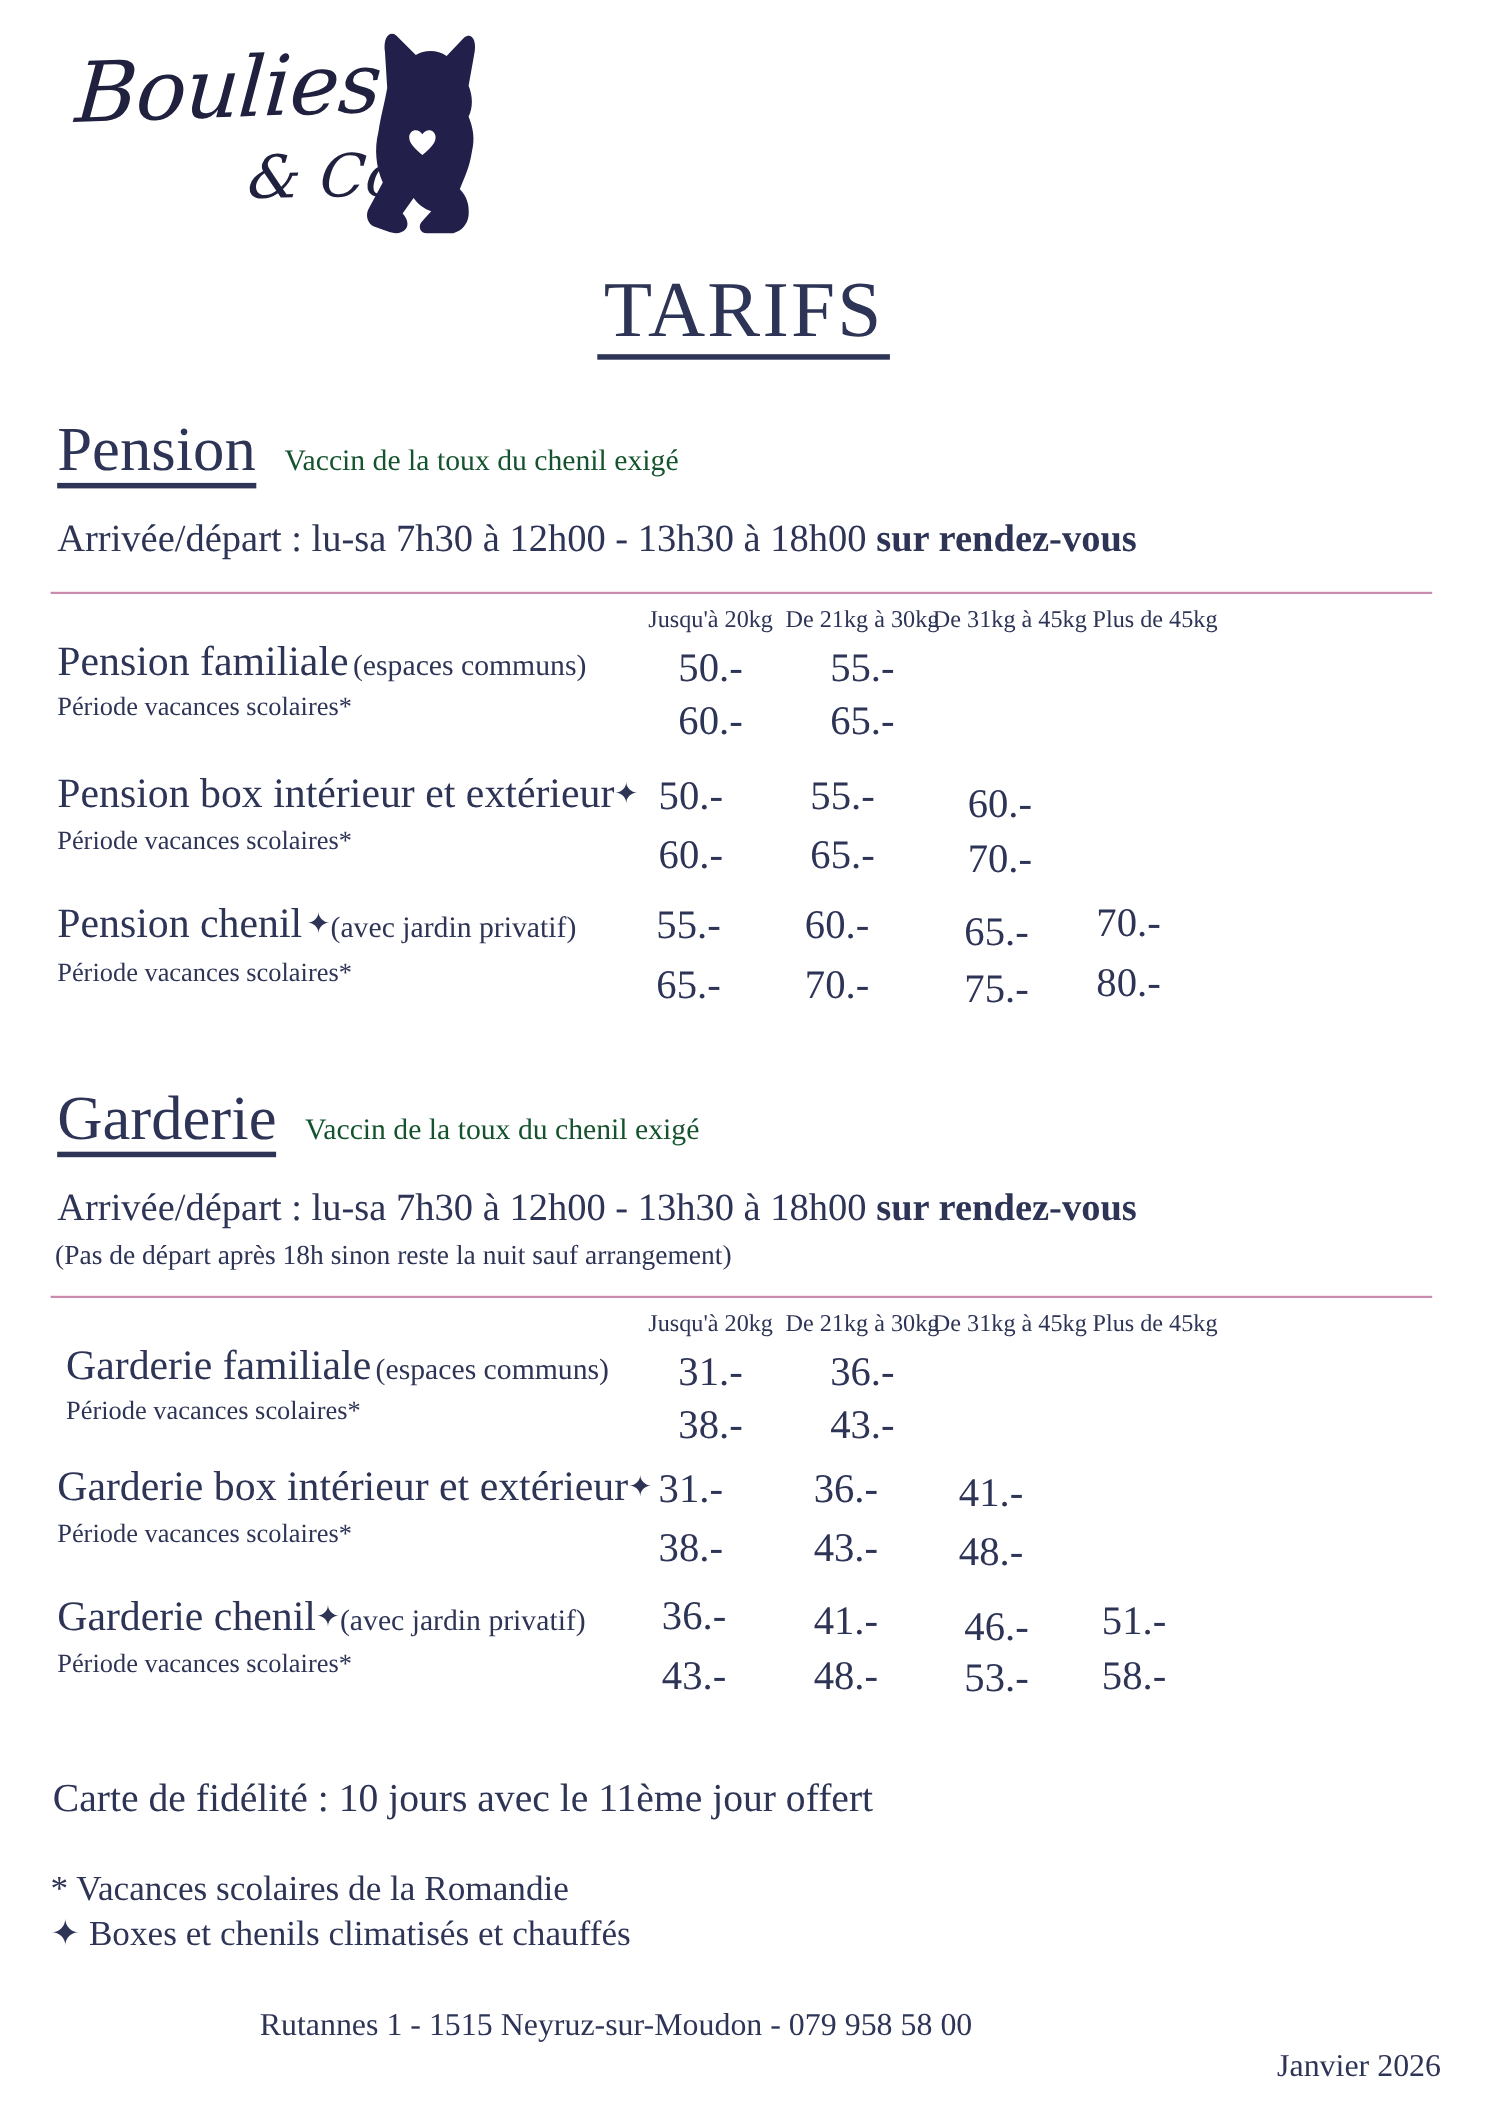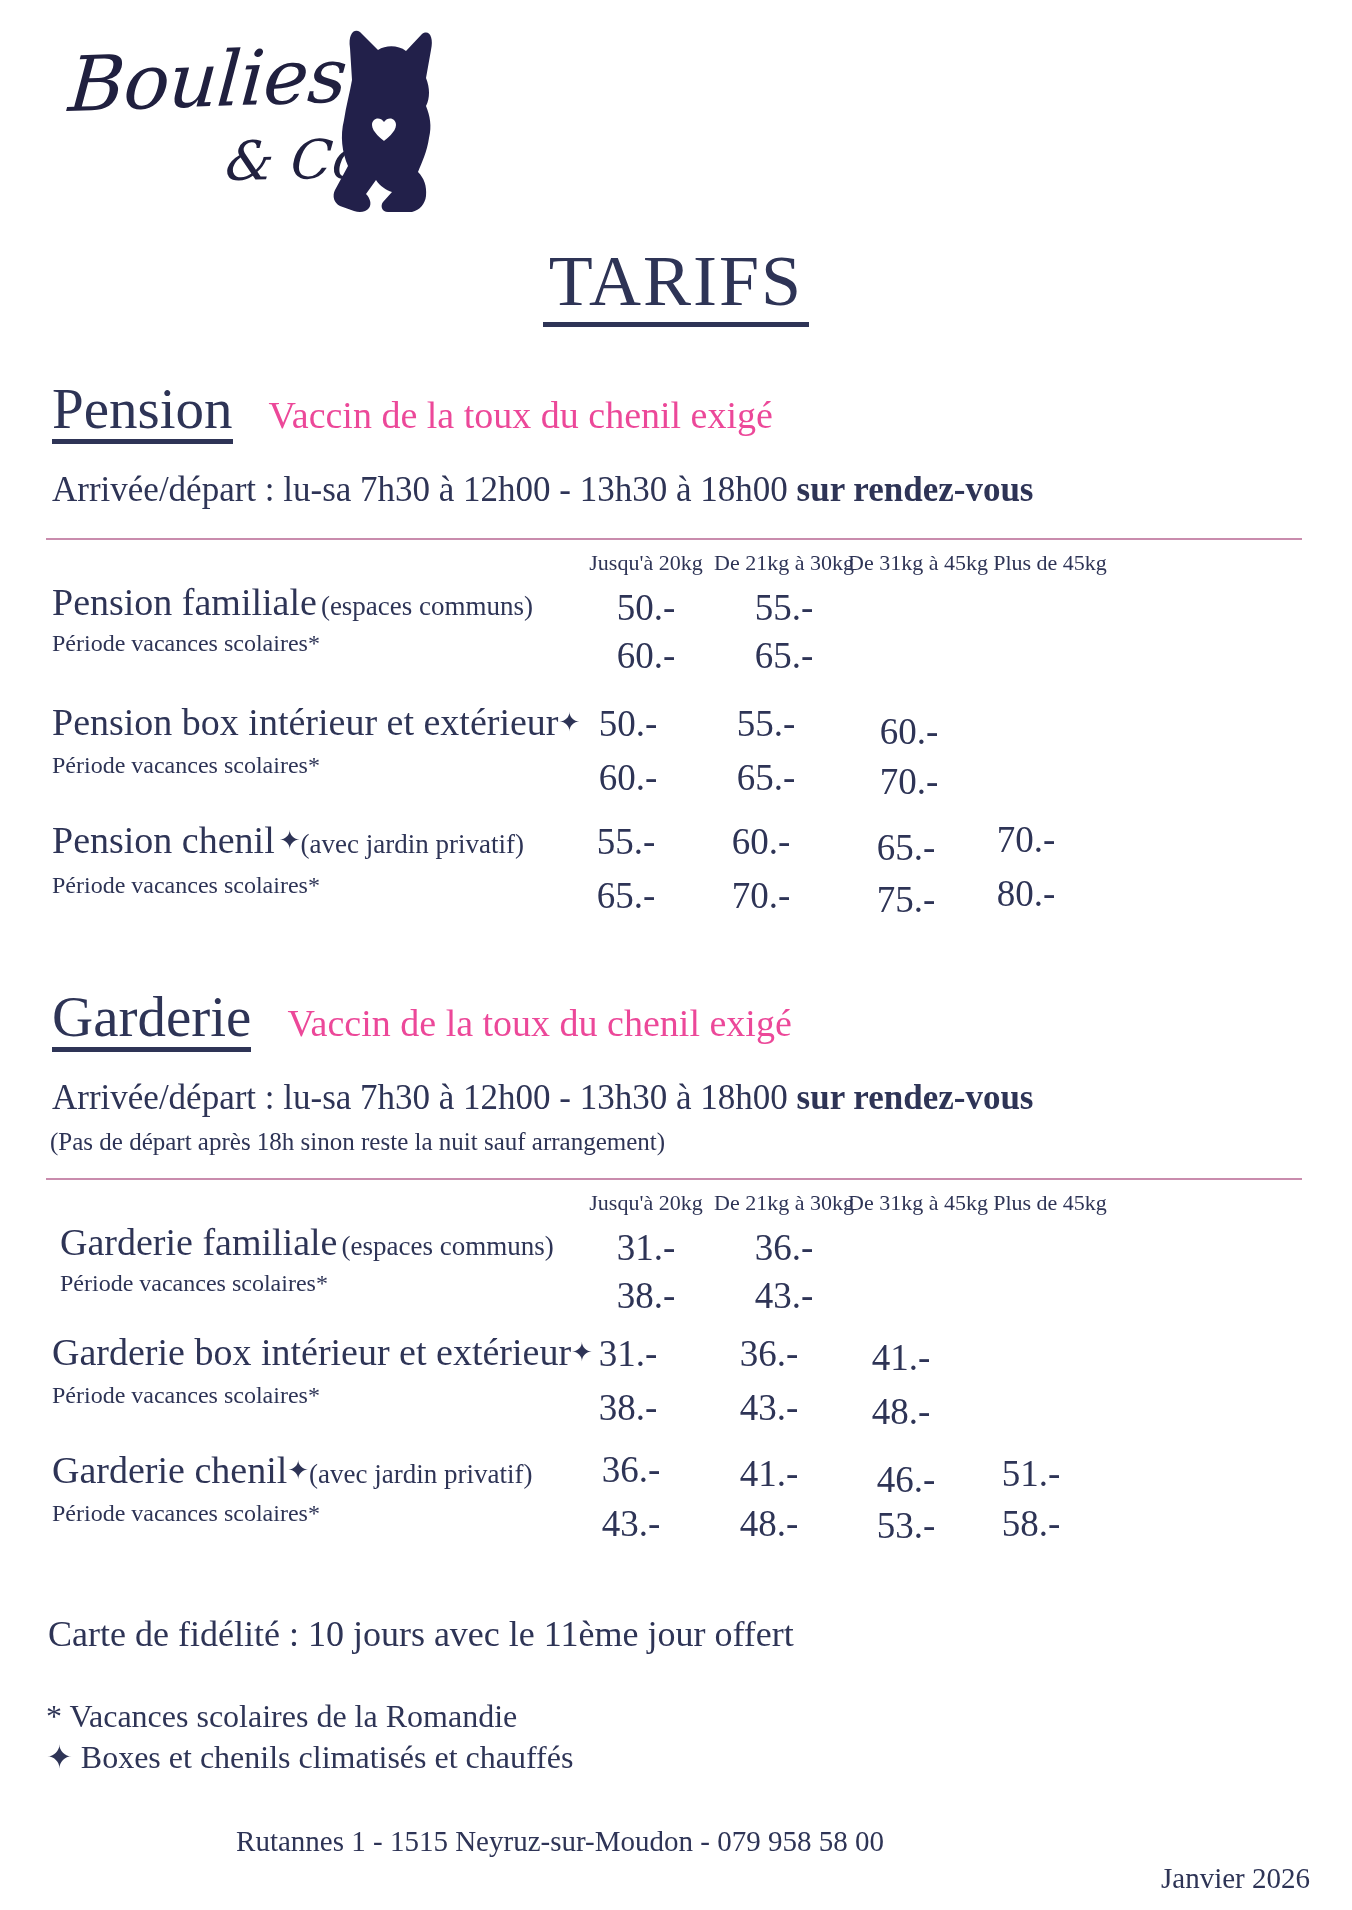--- a/index.html
+++ b/index.html
@@ -98,23 +98,23 @@
   }
   .sect-name {
     font-size: 57px;
     border-bottom: 5px solid #2e3456;
     display: inline-block;
     padding-bottom: 1px;
     line-height: 1.02;
     vertical-align: baseline;
   }
   .sect-note {
-    font-size: 38px;
-    color: #ec4899;
-    margin-left: 36px;
+    font-size: 27px;
+    color: #14532d;
+    margin-left: 26px;
     vertical-align: baseline;
   }
 
   .arrival {
     position: absolute;
     left: 52px;
     font-size: 35px;
     white-space: nowrap;
   }
   .arrival b { font-weight: bold; }

